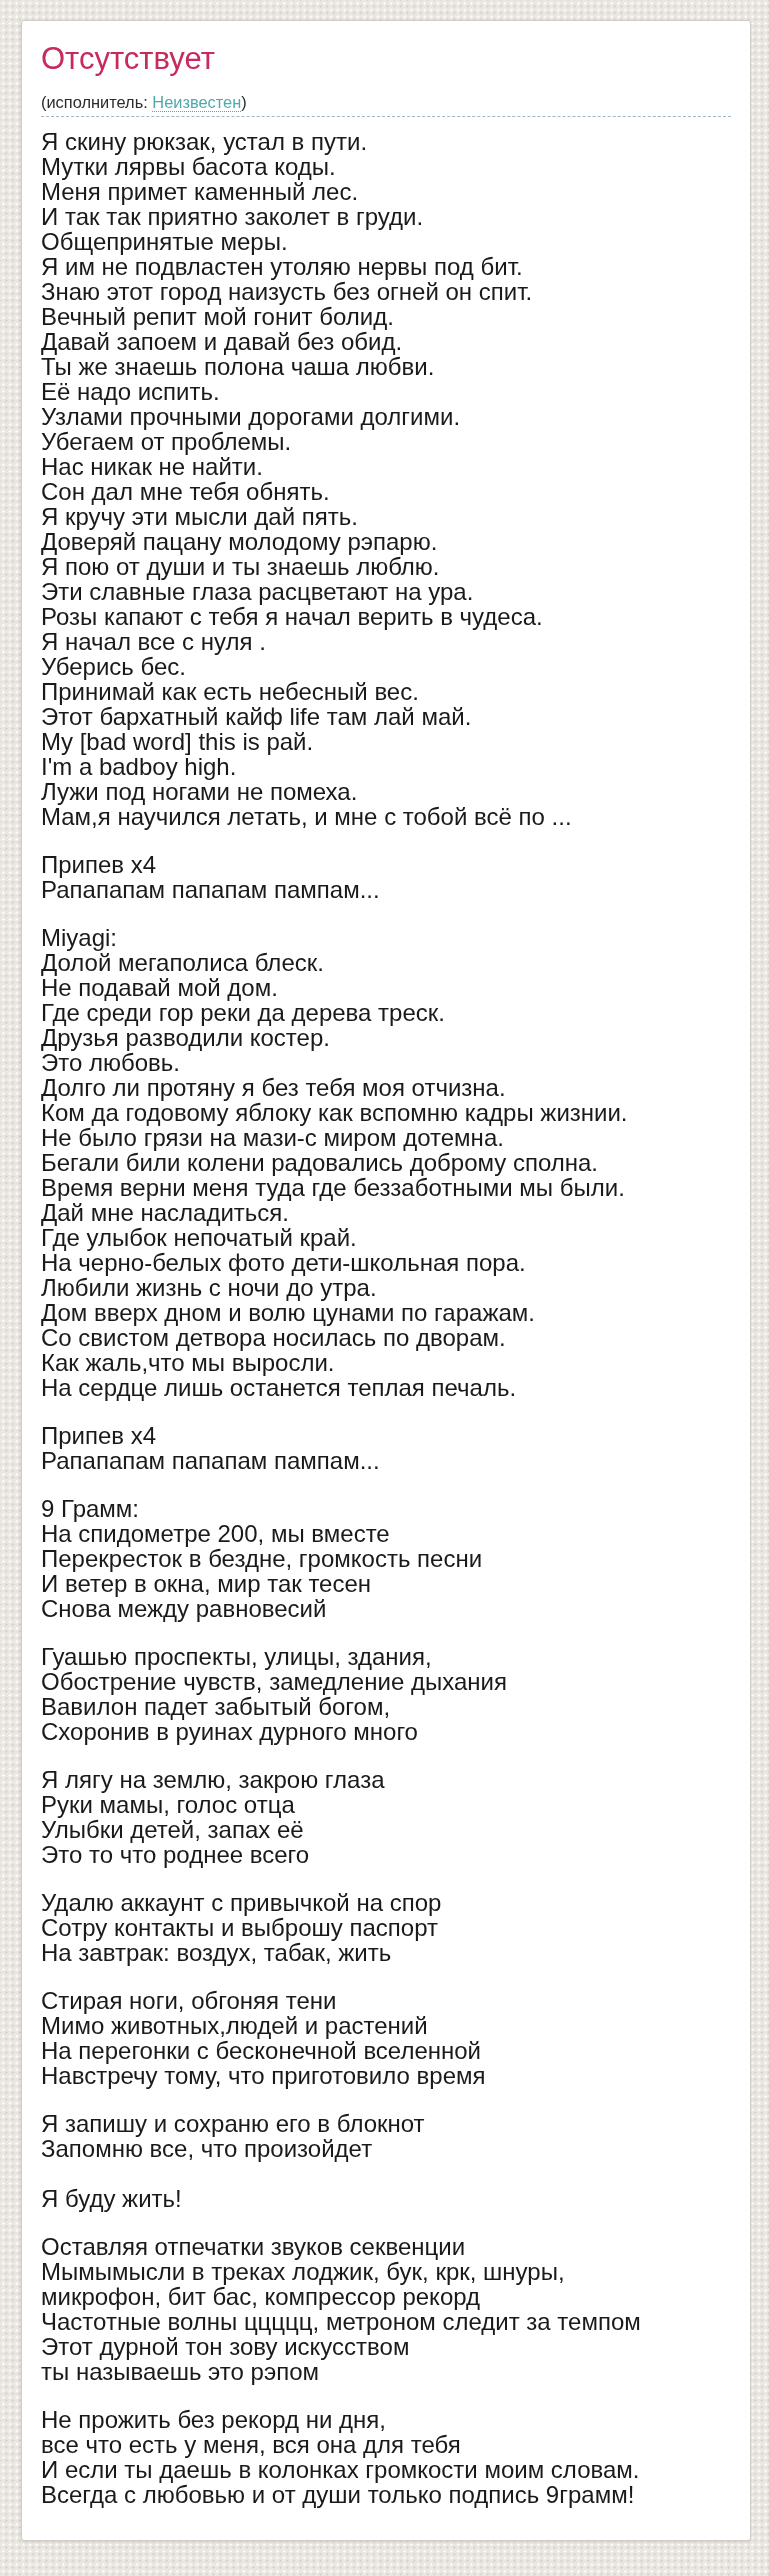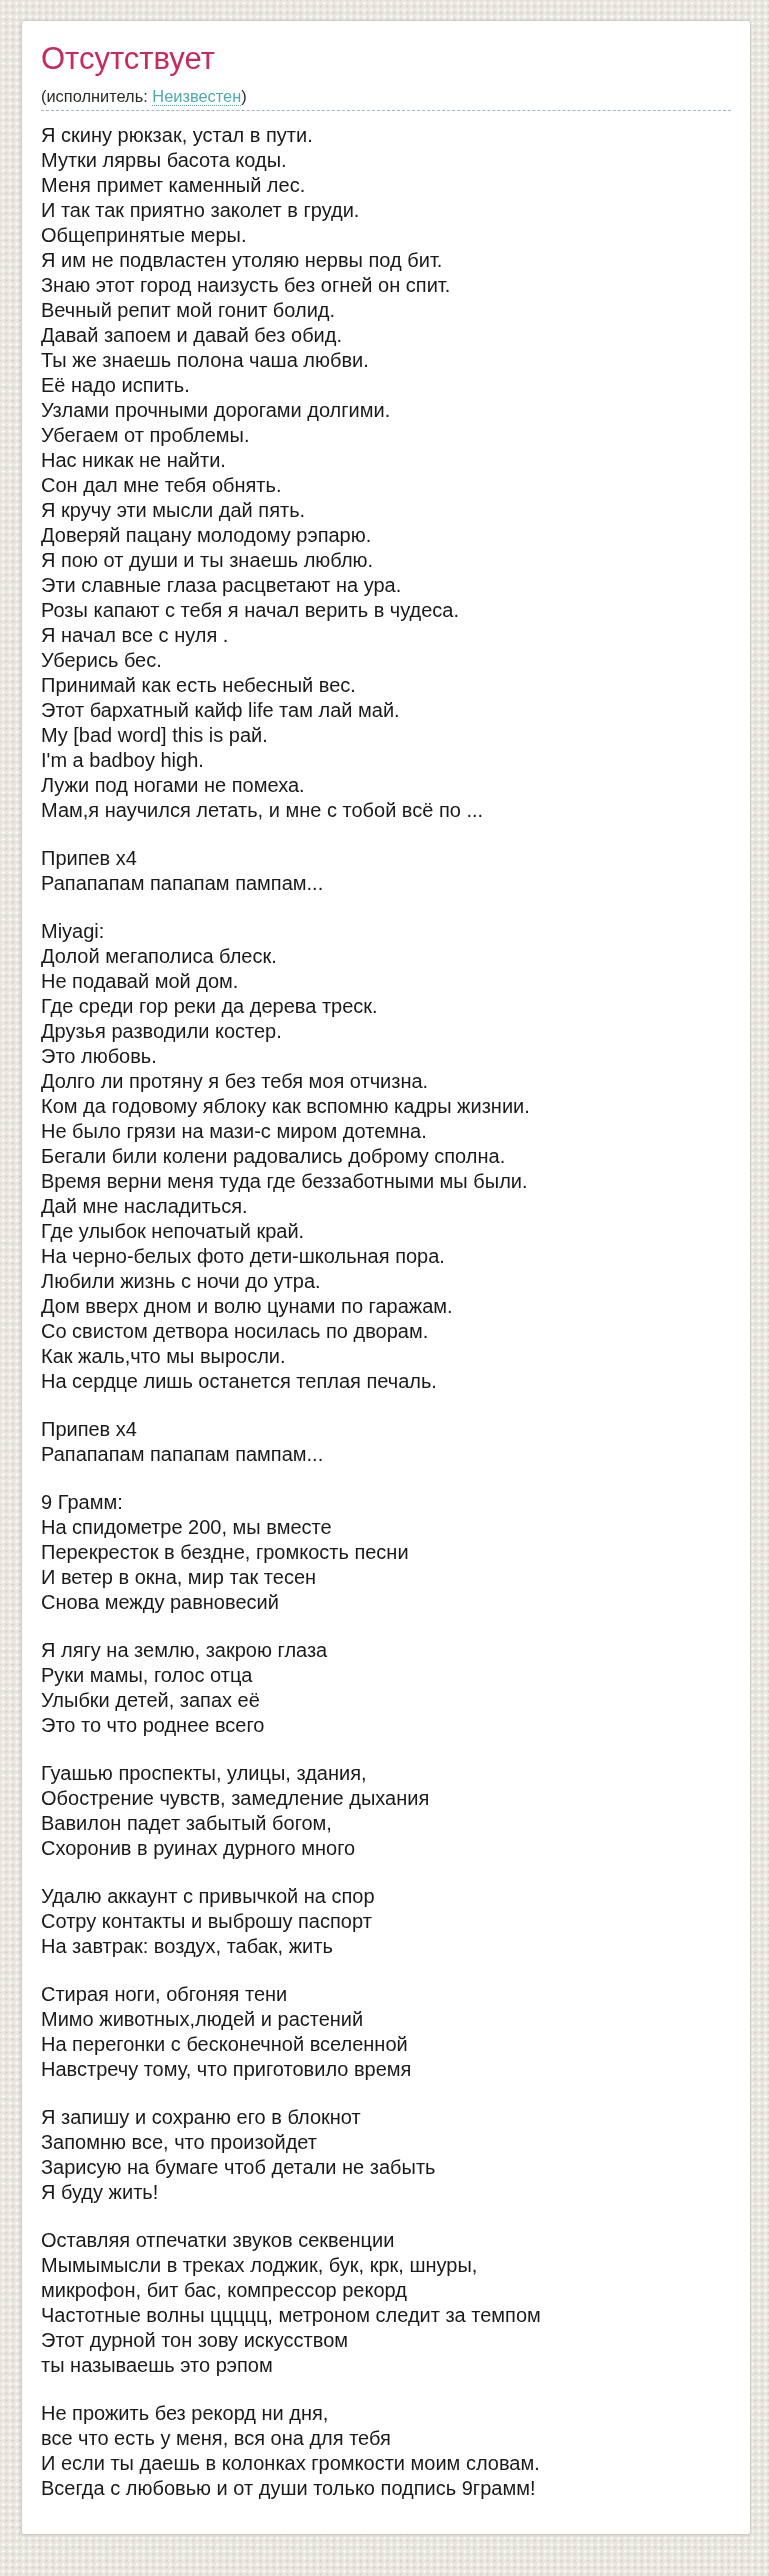--- a/index.html
+++ b/index.html
@@ -40,34 +40,34 @@
     padding-bottom:4.8px;
   }
   .title{
     margin:0;
     font-size:31px;
     line-height:29px;
     font-weight:400;
     color:var(--accent-title);
   }
   .subtitle{
-    margin-top:14px;
+    margin-top:20px;
     font-size:16.4px;
     line-height:18.3px;
     color:#2b2b2b;
   }
   .artist-link{
     color:var(--artist-link);
     text-decoration:none;
     border-bottom:1px dotted var(--artist-link);
     cursor:pointer;
   }
   .lyrics{
     margin-top:11.5px;
-    font-size:20px;
+    font-size:24px;
     line-height:25px;
     color:var(--text);
   }
   .stanza{
     margin:0 0 23px 0;
   }
   .stanza:last-child{margin-bottom:0;}
 </style>
 </head>
 <body>
@@ -76,22 +76,22 @@
   <div class="header">
     <h1 class="title">Отсутствует</h1>
     <div class="subtitle"><span>(исполнитель: </span><a class="artist-link">Неизвестен</a><span>)</span></div>
   </div>
   <div class="lyrics" id="lyrics">
       <p class="stanza"><span>Я скину рюкзак, устал в пути.</span><br><span>Мутки лярвы басота коды.</span><br><span>Меня примет каменный лес.</span><br><span>И так так приятно заколет в груди.</span><br><span>Общепринятые меры.</span><br><span>Я им не подвластен утоляю нервы под бит.</span><br><span>Знаю этот город наизусть без огней он спит.</span><br><span>Вечный репит мой гонит болид.</span><br><span>Давай запоем и давай без обид.</span><br><span>Ты же знаешь полона чаша любви.</span><br><span>Её надо испить.</span><br><span>Узлами прочными дорогами долгими.</span><br><span>Убегаем от проблемы.</span><br><span>Нас никак не найти.</span><br><span>Сон дал мне тебя обнять.</span><br><span>Я кручу эти мысли дай пять.</span><br><span>Доверяй пацану молодому рэпарю.</span><br><span>Я пою от души и ты знаешь люблю.</span><br><span>Эти славные глаза расцветают на ура.</span><br><span>Розы капают с тебя я начал верить в чудеса.</span><br><span>Я начал все с нуля .</span><br><span>Уберись бес.</span><br><span>Принимай как есть небесный вес.</span><br><span>Этот бархатный кайф life там лай май.</span><br><span>My [bad word] this is рай.</span><br><span>I'm a badboy high.</span><br><span>Лужи под ногами не помеха.</span><br><span>Мам,я научился летать, и мне с тобой всё по ...</span></p>
       <p class="stanza"><span>Припев x4</span><br><span>Рапапапам папапам пампам...</span></p>
       <p class="stanza"><span>Miyagi:</span><br><span>Долой мегаполиса блеск.</span><br><span>Не подавай мой дом.</span><br><span>Где среди гор реки да дерева треск.</span><br><span>Друзья разводили костер.</span><br><span>Это любовь.</span><br><span>Долго ли протяну я без тебя моя отчизна.</span><br><span>Ком да годовому яблоку как вспомню кадры жизнии.</span><br><span>Не было грязи на мази-с миром дотемна.</span><br><span>Бегали били колени радовались доброму сполна.</span><br><span>Время верни меня туда где беззаботными мы были.</span><br><span>Дай мне насладиться.</span><br><span>Где улыбок непочатый край.</span><br><span>На черно-белых фото дети-школьная пора.</span><br><span>Любили жизнь с ночи до утра.</span><br><span>Дом вверх дном и волю цунами по гаражам.</span><br><span>Со свистом детвора носилась по дворам.</span><br><span>Как жаль,что мы выросли.</span><br><span>На сердце лишь останется теплая печаль.</span></p>
       <p class="stanza"><span>Припев x4</span><br><span>Рапапапам папапам пампам...</span></p>
       <p class="stanza"><span>9 Грамм:</span><br><span>На спидометре 200, мы вместе</span><br><span>Перекресток в бездне, громкость песни</span><br><span>И ветер в окна, мир так тесен</span><br><span>Снова между равновесий</span></p>
+      <p class="stanza"><span>Гуашью проспекты, улицы, здания,</span><br><span>Обострение чувств, замедление дыхания</span><br><span>Вавилон падет забытый богом,</span><br><span>Схоронив в руинах дурного много</span></p>
       <p class="stanza"><span>Я лягу на землю, закрою глаза</span><br><span>Руки мамы, голос отца</span><br><span>Улыбки детей, запах её</span><br><span>Это то что роднее всего</span></p>
-      <p class="stanza"><span>Гуашью проспекты, улицы, здания,</span><br><span>Обострение чувств, замедление дыхания</span><br><span>Вавилон падет забытый богом,</span><br><span>Схоронив в руинах дурного много</span></p>
       <p class="stanza"><span>Удалю аккаунт с привычкой на спор</span><br><span>Сотру контакты и выброшу паспорт</span><br><span>На завтрак: воздух, табак, жить</span><br></p>
       <p class="stanza"><span>Стирая ноги, обгоняя тени</span><br><span>Мимо животных,людей и растений</span><br><span>На перегонки с бесконечной вселенной</span><br><span>Навстречу тому, что приготовило время</span></p>
-      <p class="stanza"><span>Я запишу и сохраню его в блокнот</span><br><span>Запомню все, что произойдет</span><br><span>Зарисую на бумаге чтоб детали не забыть</span><br><span>Я буду жить!</span></p>
+      <p class="stanza"><span>Я запишу и сохраню его в блокнот</span><br><span>Запомню все, что произойдет</span><br><br><span>Я буду жить!</span></p>
       <p class="stanza"><span>Оставляя отпечатки звуков секвенции</span><br><span>Мымымысли в треках лоджик, бук, крк, шнуры,</span><br><span>микрофон, бит бас, компрессор рекорд</span><br><span>Частотные волны ццццц, метроном следит за темпом</span><br><span>Этот дурной тон зову искусством</span><br><span>ты называешь это рэпом</span></p>
       <p class="stanza"><span>Не прожить без рекорд ни дня,</span><br><span>все что есть у меня, вся она для тебя</span><br><span>И если ты даешь в колонках громкости моим словам.</span><br><span>Всегда с любовью и от души только подпись 9грамм!</span></p>
     </div>
 </div>
 
 
 </body></html>

